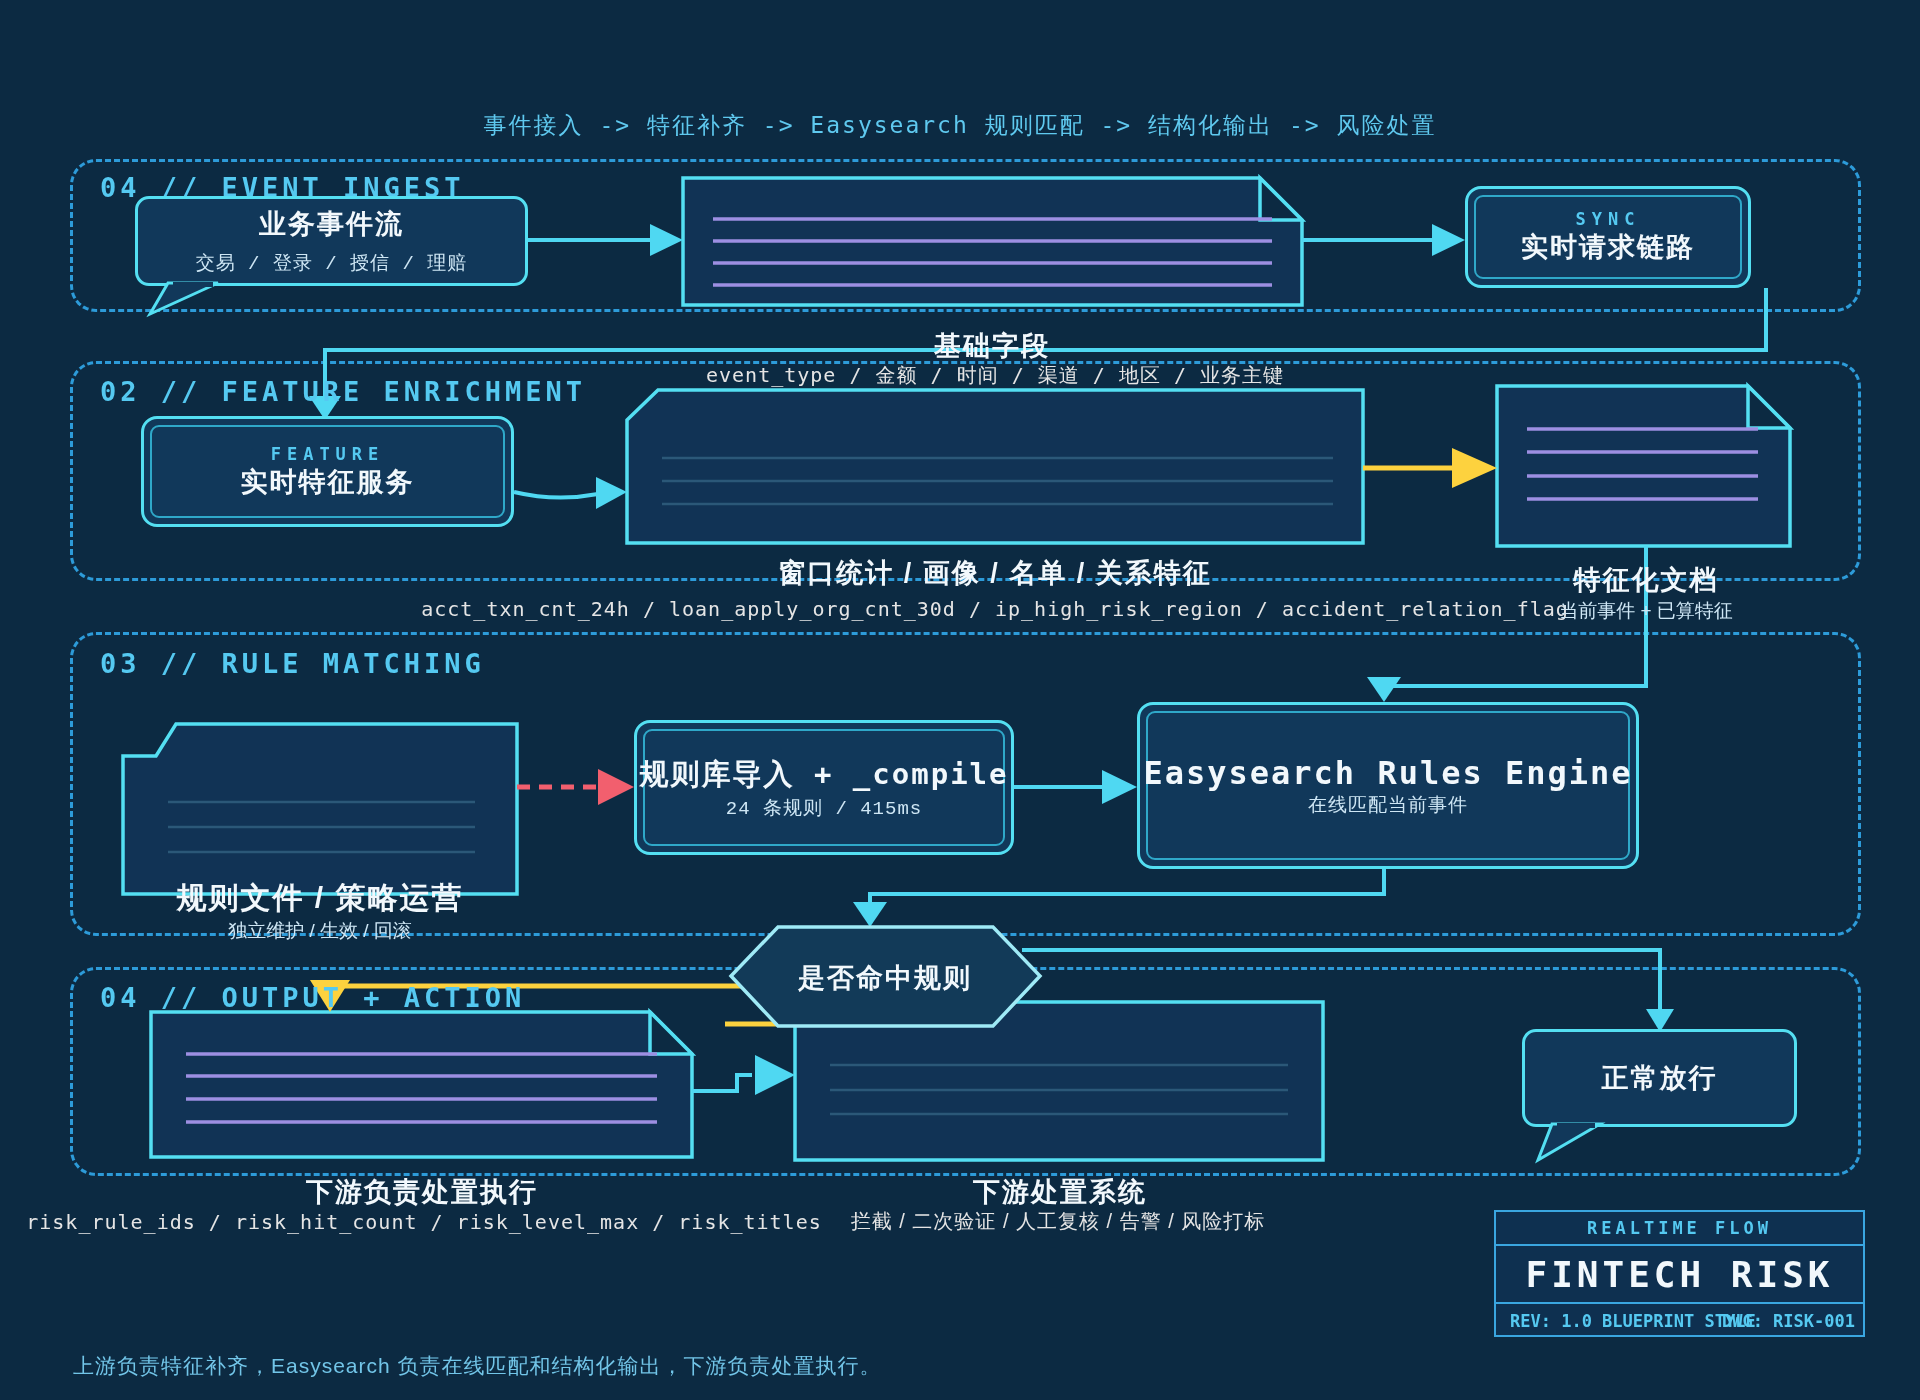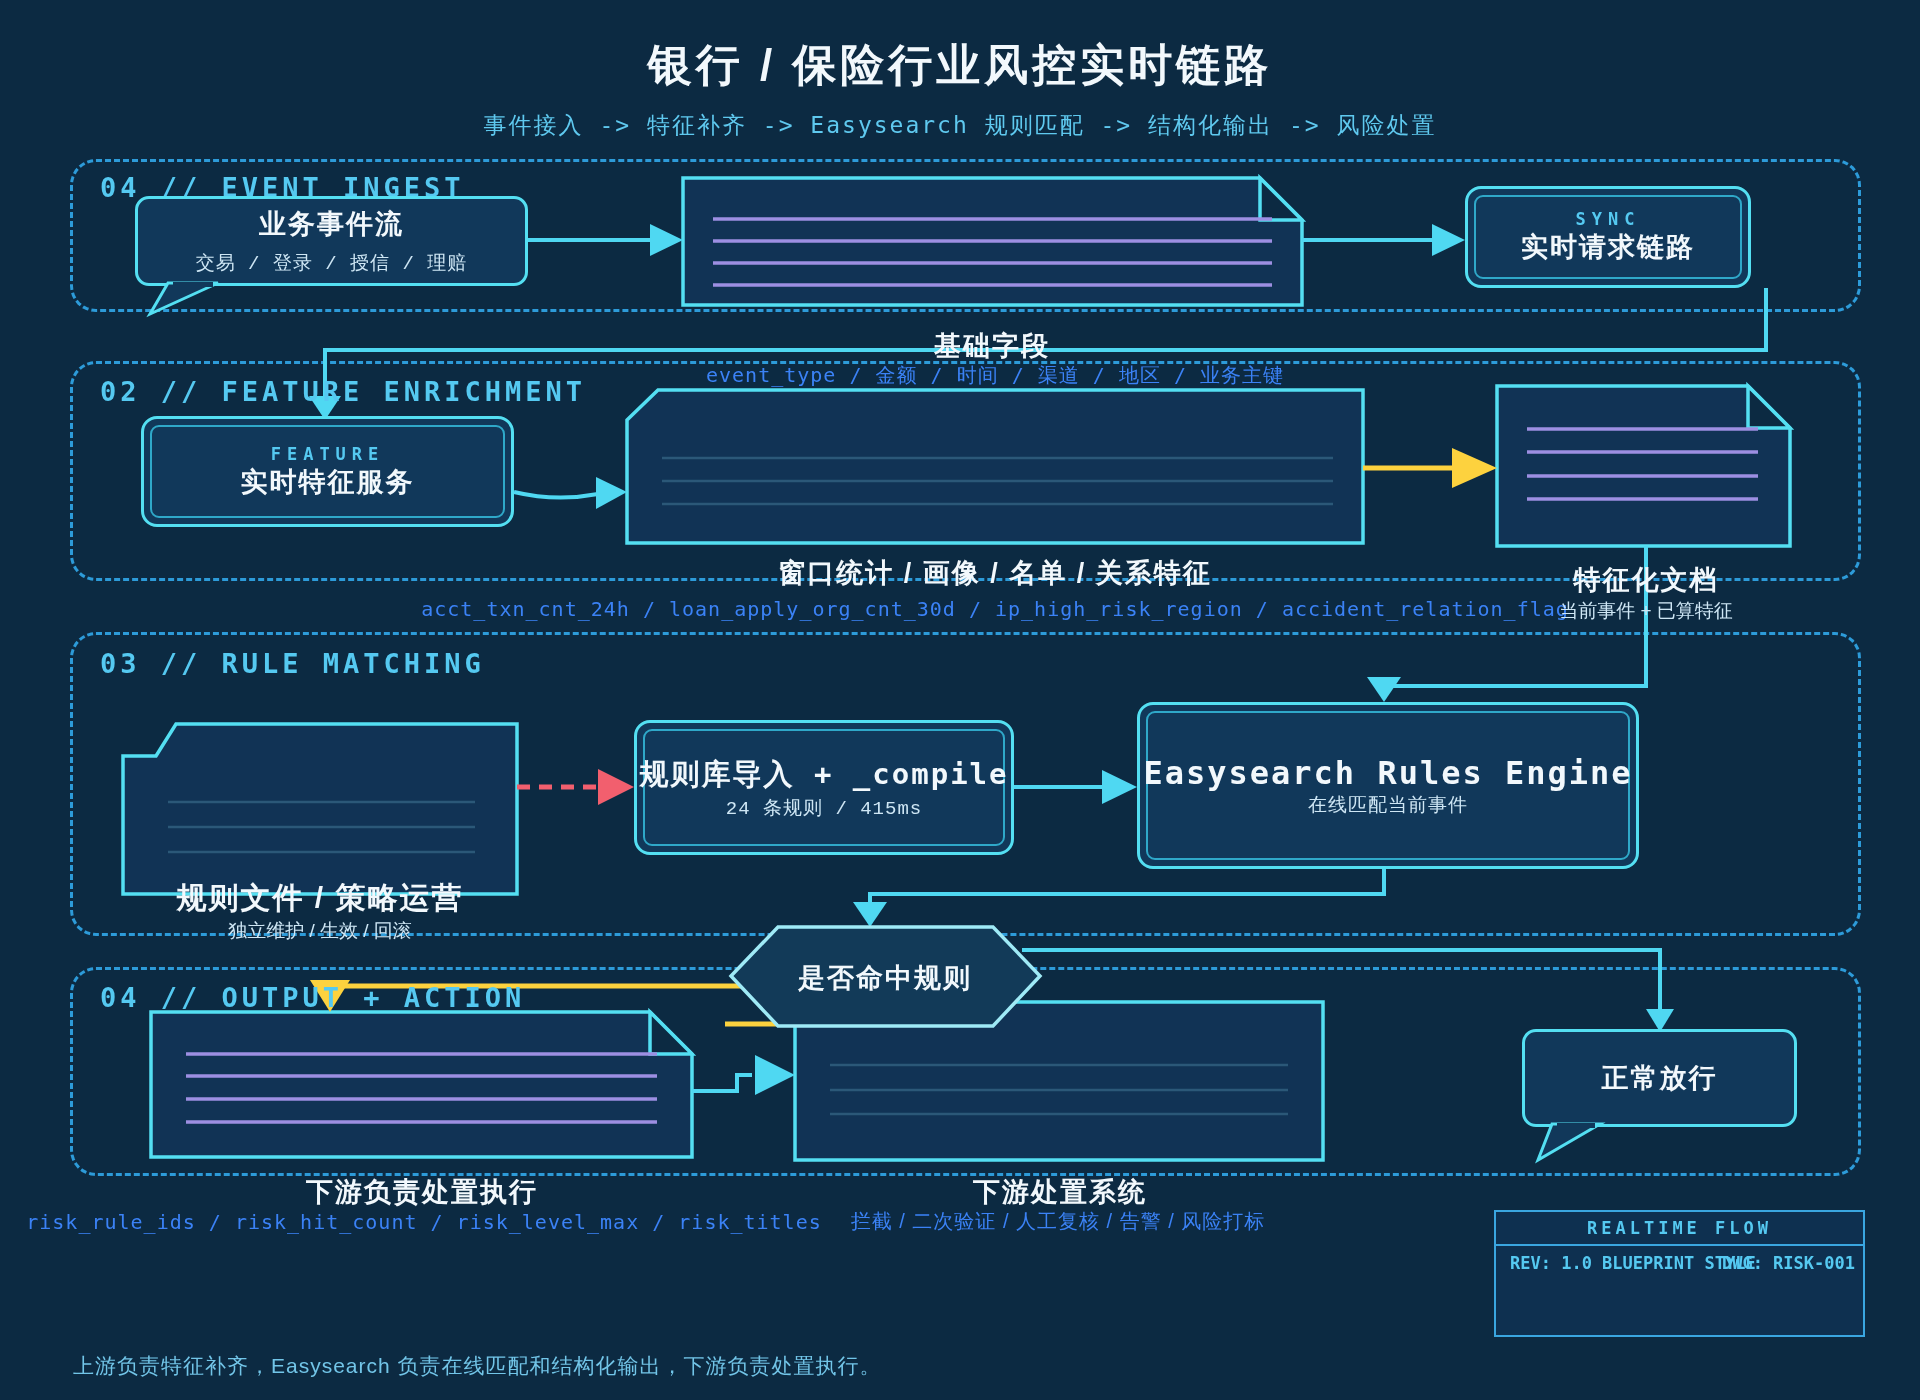--- a/index.html
+++ b/index.html
@@ -23,21 +23,21 @@
               display:flex;flex-direction:column;align-items:center;justify-content:center;gap:0;}
   .node-tag{font-size:17px;font-weight:bold;color:#55c9f1;letter-spacing:6px;}
   .node-title{font-size:27px;font-weight:bold;color:#f2f8fc;letter-spacing:2px;white-space:nowrap;}
   .node-sub{font-size:19px;color:#cfe7f5;letter-spacing:1px;white-space:nowrap;font-family:Liberation Mono, monospace;}
 
   
   .bubble{border:3px solid #54dff2;border-radius:14px;background:#11385a;box-sizing:border-box;
           display:flex;flex-direction:column;align-items:center;justify-content:center;gap:8px;}
 
   .caption{font-size:27px;font-weight:bold;color:#f2f8fc;letter-spacing:2px;}
-  .fields{font-size:20px;color:#3b82f6;letter-spacing:1px;}
+  .fields{font-size:20px;color:#e5e5e5;letter-spacing:1px;}
   .small-sub{font-size:19px;color:#cfe7f5;}
 
   .decision-label{font-size:27px;font-weight:bold;color:#f2f8fc;letter-spacing:2px;text-align:right;}
 
   
   .tblock{border:2px solid #3aa6e0;background:#0e3050;box-sizing:border-box;}
   .tblock-row1{height:32px;border-bottom:2px solid #3aa6e0;display:flex;align-items:center;justify-content:center;
                font-size:17px;font-weight:bold;color:#55c9f1;letter-spacing:4px;}
   .tblock-row2{height:56px;border-bottom:2px solid #3aa6e0;display:flex;align-items:center;justify-content:center;
                font-size:36px;font-weight:bold;color:#f2f8fc;letter-spacing:4px;}
@@ -56,21 +56,20 @@
   .wire-p{stroke:#f25f6e;stroke-width:5;fill:none;stroke-dasharray:13 9;}
   .ah{fill:#4fd8f2;}
   .ah-y{fill:#fdd23e;}
   .ah-p{fill:#f25f6e;}
 </style>
 </head>
 <body>
 
 <div id="stage">
 
-  <div class="abs ctr page-title">银行 / 保险行业风控实时链路</div>
   <div class="abs ctr page-sub mono">事件接入 -&gt; 特征补齐 -&gt; Easysearch 规则匹配 -&gt; 结构化输出 -&gt; 风险处置</div>
 
   <div class="abs section" style="left:70px;top:159px;width:1785px;height:147px;"></div>
   <div class="abs section" style="left:70px;top:361px;width:1785px;height:214px;"></div>
   <div class="abs section" style="left:70px;top:632px;width:1785px;height:298px;"></div>
   <div class="abs section" style="left:70px;top:967px;width:1785px;height:203px;"></div>
 
   <svg width="1920" height="1400" viewBox="0 0 1920 1400">
 
     <g>
@@ -251,20 +250,21 @@
   <div class="abs ctr small-sub" style="left:320px;top:918px;">独立维护 / 生效 / 回滚</div>
 
   <div class="abs ctr caption" style="left:422px;top:1174px;">下游负责处置执行</div>
   <div class="abs ctr fields mono" style="left:424px;top:1210px;">risk_rule_ids / risk_hit_count / risk_level_max / risk_titles</div>
 
   <div class="abs ctr caption" style="left:1060px;top:1174px;">下游处置系统</div>
   <div class="abs ctr fields" style="left:1058px;top:1208px;">拦截 / 二次验证 / 人工复核 / 告警 / 风险打标</div>
 
   <div class="abs tblock" style="left:1494px;top:1210px;width:371px;height:127px;">
     <div class="tblock-row1 mono">REALTIME FLOW</div>
+    <div class="tblock-row2 mono">FINTECH RISK</div>
     <div class="tblock-row3 mono">
       <span style="left:14px;">REV: 1.0 BLUEPRINT STYLE</span>
       <span style="right:8px;">DWG: RISK-001</span>
     </div>
   </div>
 
   <div class="abs footer-note" style="left:73px;top:1352px;">上游负责特征补齐，Easysearch 负责在线匹配和结构化输出，下游负责处置执行。</div>
 
 </div>
 

